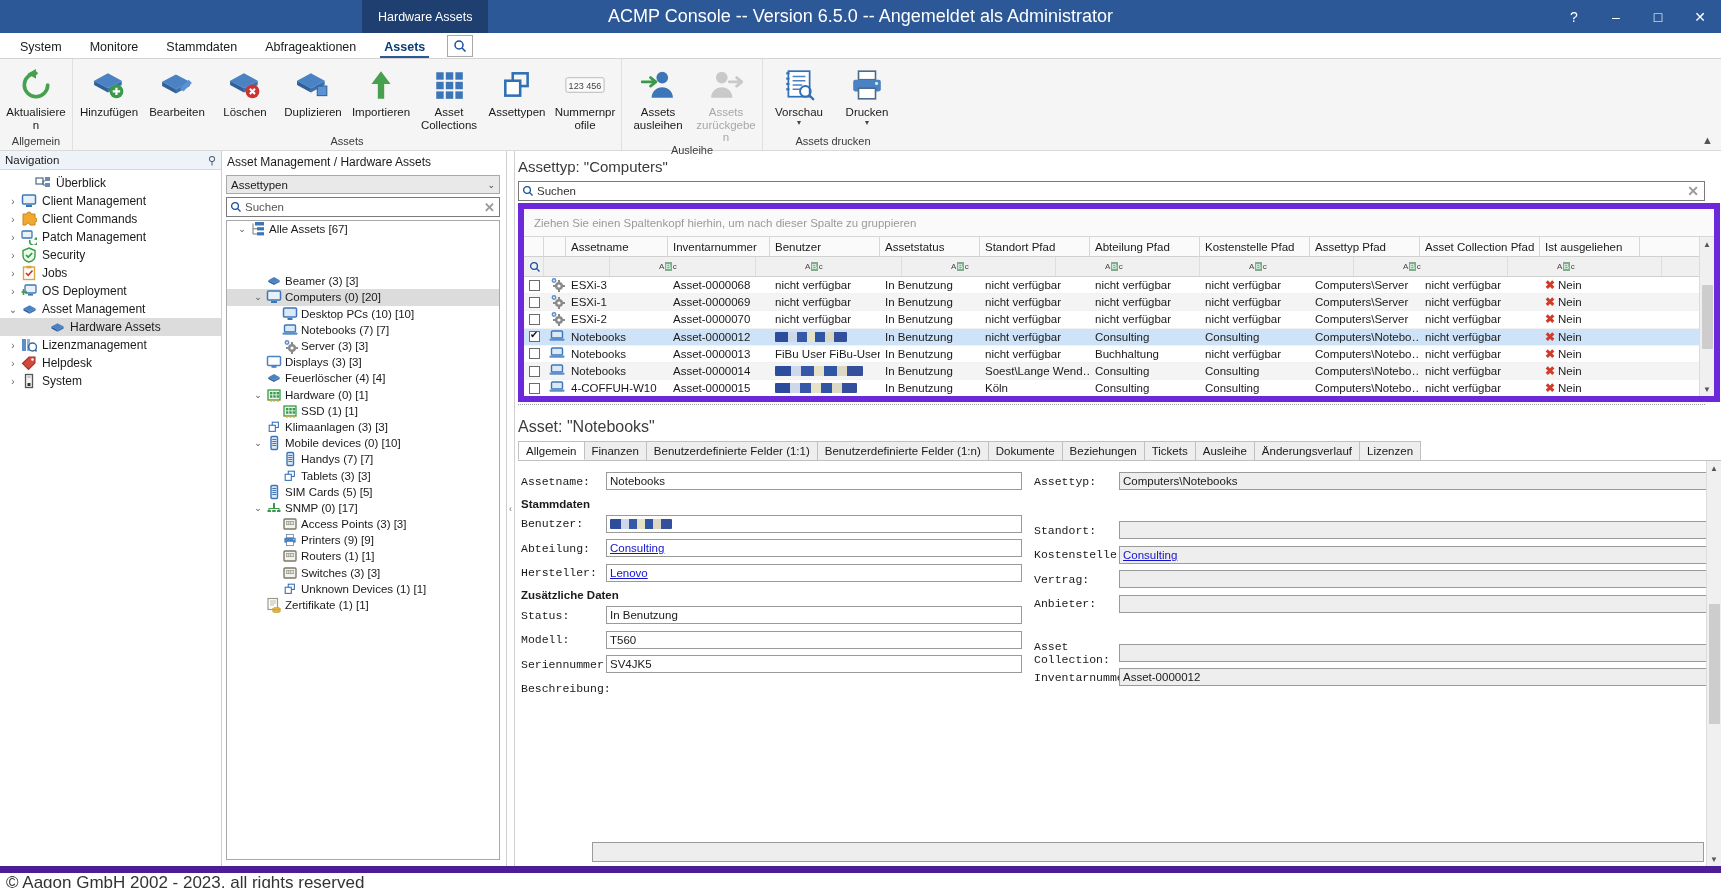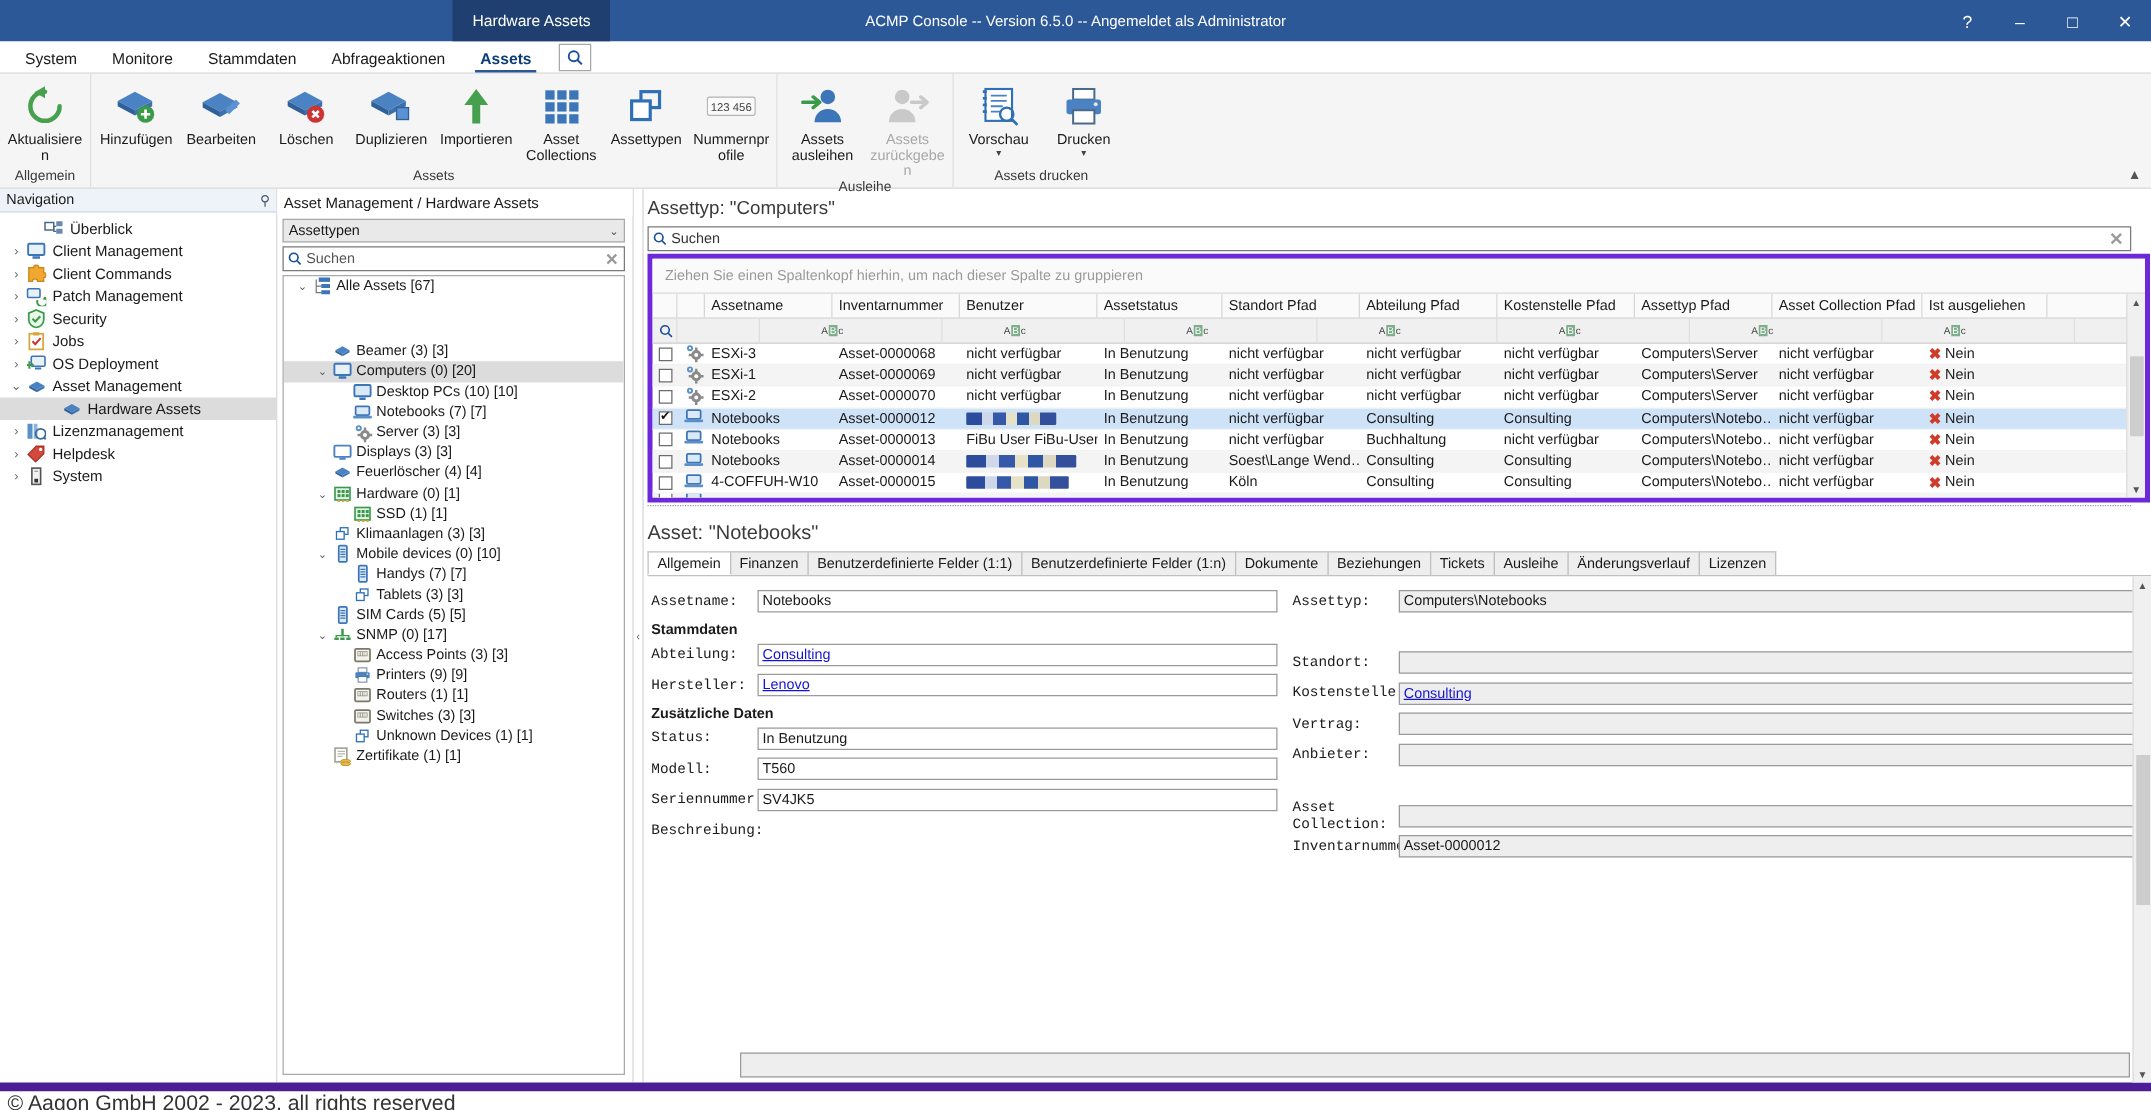--- a/index.html
+++ b/index.html
@@ -21,21 +21,21 @@
     display: flex; align-items: stretch; flex: 0 0 33px;
   }
   .doc-tab {
     position: absolute; left: 362px; top: 0; height: 33px;
     background: #1e3f6f; color: #fff; font-size: 12.5px;
     display: flex; align-items: center; padding: 0 16px;
   }
   .title-text {
     position: absolute; left: 0; right: 0; top: 0; height: 33px;
     display: flex; align-items: center; justify-content: center;
-    color: #fff; font-size: 12px; pointer-events: none;
+    color: #fff; font-size: 18px; pointer-events: none;
   }
   .win-btns { position: absolute; right: 0; top: 0; height: 33px; display: flex; }
   .win-btn {
     width: 42px; height: 33px; display: flex; align-items: center; justify-content: center;
     color: #fff; font-size: 14px;
   }
 
   
   .ribbon-tabs {
     height: 26px; background: #fff; border-bottom: 1px solid #d4d4d4;
@@ -149,21 +149,21 @@
     font-size: 15px; color: #3a3a3a; font-weight: normal;
   }
   .grid-search {
     height: 20px; margin: 0 16px 2px 3px; border: 1px solid #7a7a7a; background: #fff;
     display:flex; align-items:center; padding: 0 3px; position: relative; font-size: 11.5px;
   }
   .grid-search .ph { color:#333; padding-left: 3px; }
   .grid-search .clear { position: absolute; right: 5px; color: #9a9a9a; font-weight: bold; font-size: 14px; }
 
   .grid-wrap {
-    margin: 0 1px 0 3px; border: 4px solid #6d28d9; background:#fff;
+    margin: 0 1px 0 3px; border: 6px solid #6d28d9; background:#fff;
     display:flex; flex-direction:column; height: 199px; flex: 0 0 199px; position: relative;
   }
   .group-panel {
     height: 28px; flex: 0 0 28px; background: #fafafa; border-bottom: 1px solid #d7d7d7;
     display:flex; align-items:center; padding-left: 10px; color:#9a9a9a; font-size: 11.5px;
   }
   .grid-scroll-outer { display: flex; flex: 1; min-height: 0; }
   .grid-inner { flex: 1; overflow: hidden; display:flex; flex-direction: column; }
   .ghead {
     display:flex; height: 20px; flex: 0 0 20px; background:#fafafa; border-bottom:1px solid #d0d0d0;
@@ -1391,20 +1391,26 @@
         <div class="form">
           <div class="fcol left" id="form-left">
               <div class="frow">
                 <div class="flabel w2">Assetname:</div>
                 <div class="finput white">
                   <span>Notebooks</span>
                 </div>
               </div>
               <div class="fsection">Stammdaten</div>
               <div class="frow">
+                <div class="flabel w2">Benutzer:</div>
+                <div class="finput white">
+                  <span class="redact" style="width:62px;"></span>
+                </div>
+              </div>
+              <div class="frow">
                 <div class="flabel w2">Abteilung:</div>
                 <div class="finput white">
                   <a>Consulting</a>
                 </div>
               </div>
               <div class="frow">
                 <div class="flabel w2">Hersteller:</div>
                 <div class="finput white">
                   <a>Lenovo</a>
                 </div>

